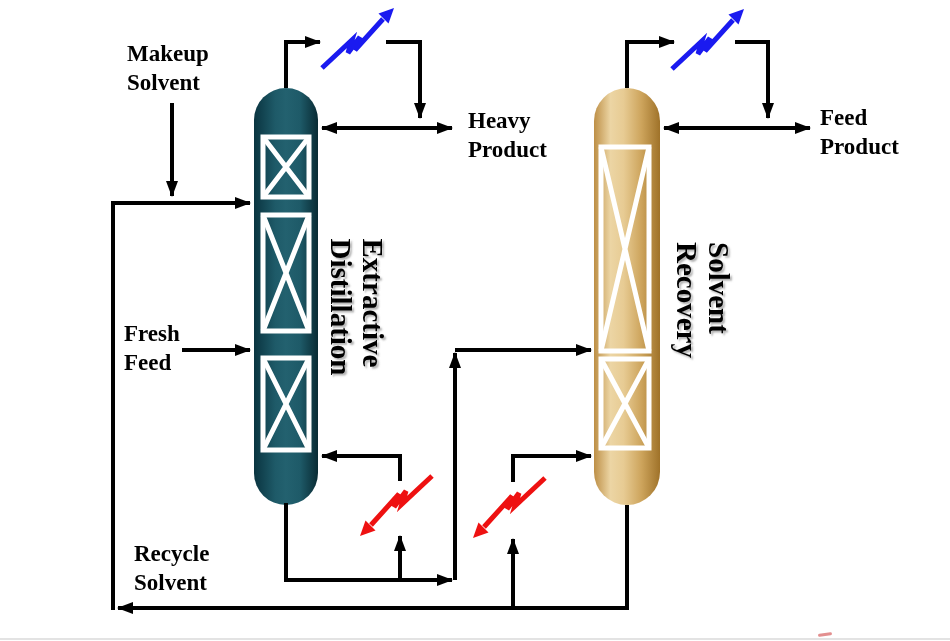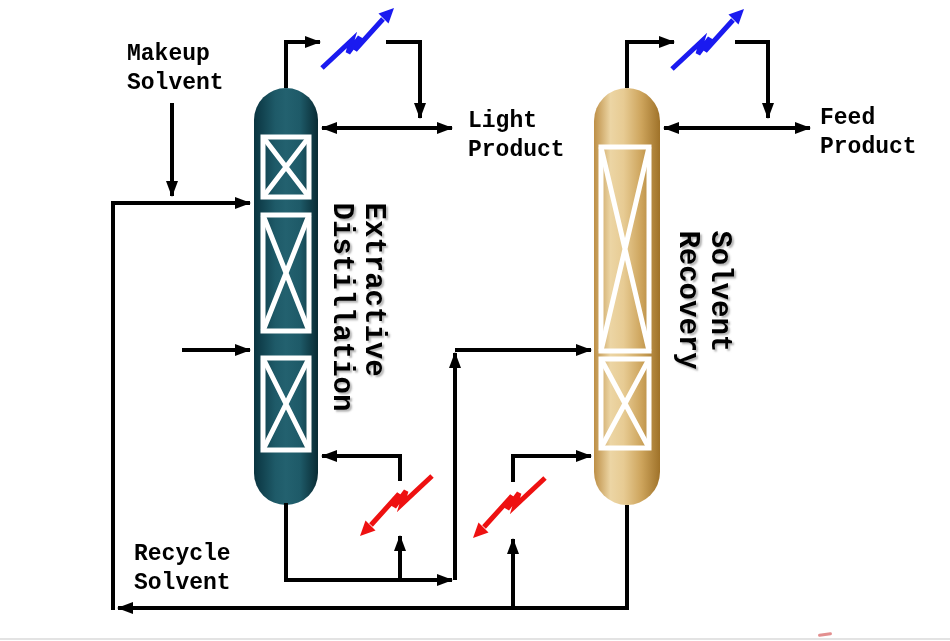--- a/index.html
+++ b/index.html
@@ -2,21 +2,21 @@
 <html><head>
 <meta charset="utf-8">
 <style>
   html,body{margin:0;padding:0;}
   body{background:#ffffff;}
   #stage{
     position:relative;
     width:950px;height:641px;
     background:#ffffff;
     overflow:hidden;
-    font-family:Liberation Mono, monospace;
+    font-family:Liberation Serif, serif;
   }
   #diagram-svg{position:absolute;left:0;top:0;}
   .lbl{
     position:absolute;
     font-weight:bold;
     font-size:23px;
     line-height:1.25;
     color:#000;
     white-space:pre-line;
   }
@@ -122,21 +122,23 @@
     </g>
 
     <use href="#zig" xlink:href="#zig" transform="translate(322,4)" color="#1a1af0"></use>
     <use href="#zig" xlink:href="#zig" transform="translate(672,5)" color="#1a1af0"></use>
     <use href="#zig" xlink:href="#zig" transform="translate(360,474) rotate(180 36 33)" color="#ee1111"></use>
     <use href="#zig" xlink:href="#zig" transform="translate(473,476) rotate(180 36 33)" color="#ee1111"></use>
   </svg>
 
   <div class="lbl" style="left:127px;top:40px">Makeup
 Solvent</div>
-  <div class="lbl" style="left:468px;top:107px">Light
+  <div class="lbl" style="left:124px;top:320px">Fresh
+Feed</div>
+  <div class="lbl" style="left:468px;top:107px">Heavy
 Product</div>
   <div class="lbl" style="left:820px;top:104px">Feed
 Product</div>
   <div class="lbl" style="left:134px;top:540px">Recycle
 Solvent</div>
 
   <div class="col-lbl" style="left:357px;top:307px">Extractive
 Distillation</div>
   <div class="col-lbl" style="left:703px;top:300px">Solvent
 Recovery</div>

